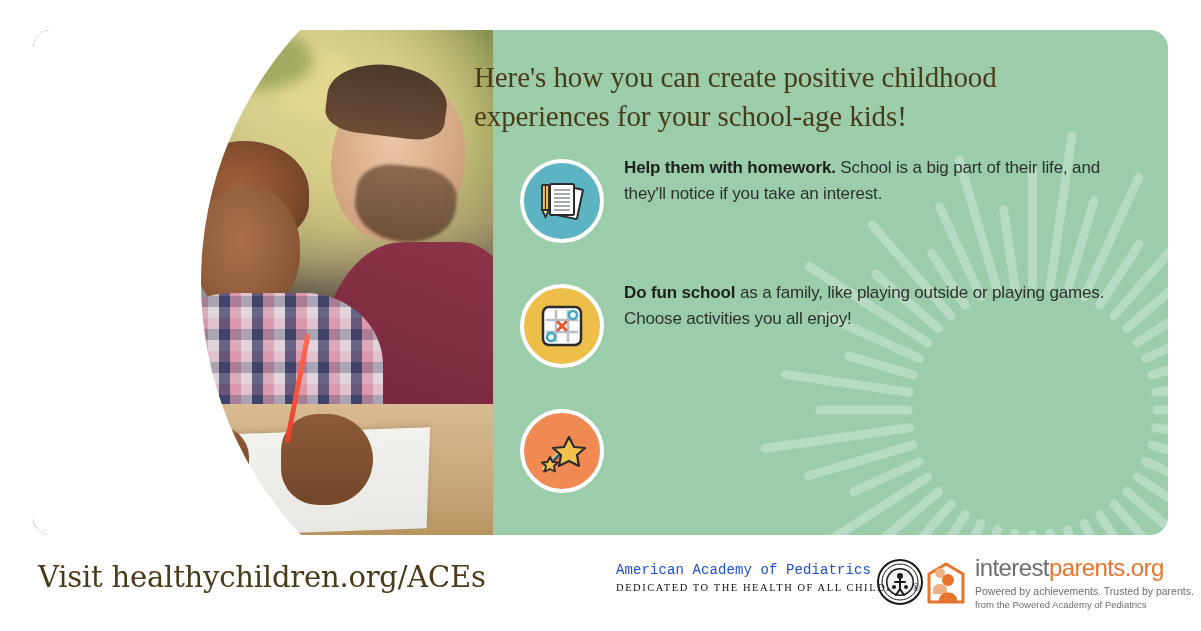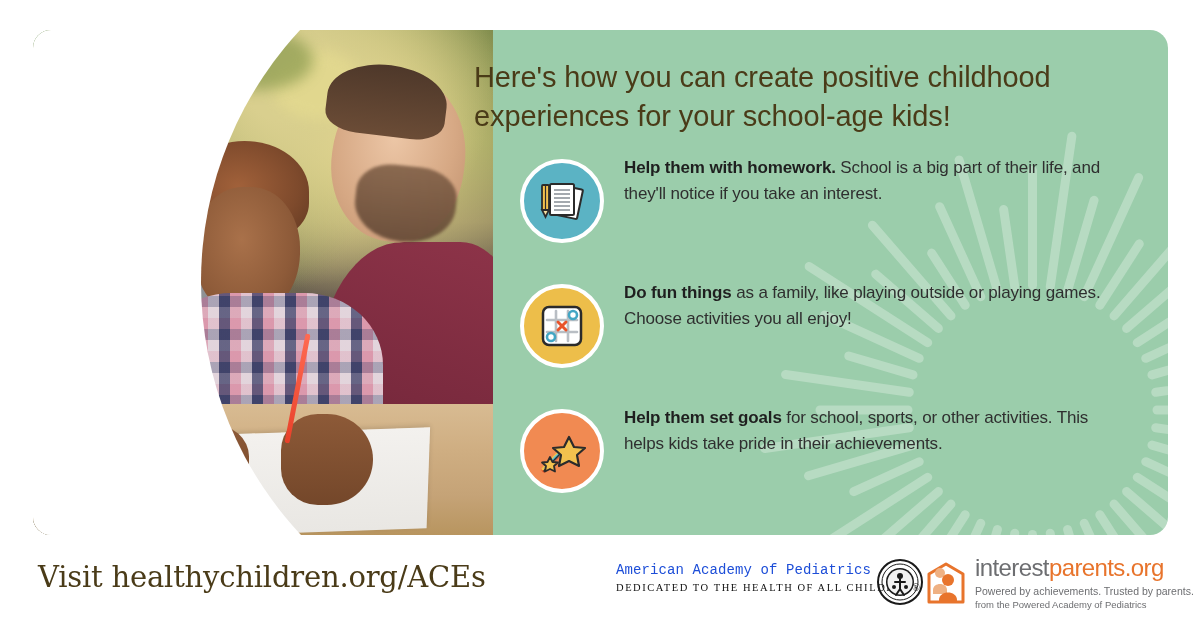--- a/index.html
+++ b/index.html
@@ -164,21 +164,21 @@
     border-radius:50%;
     background:transparent;
     box-shadow:0 0 0 400px #ffffff;
     pointer-events:none;
   }
 
   
   .headline {
     position:absolute; left:474px; top:58px; width:640px;
     color:#4a3b18;
-    font-family:Liberation Sans, sans-serif;
+    font-family:Liberation Serif, serif;
     font-size:29px; font-weight:400; line-height:1.33;
     letter-spacing:-0.1px;
   }
 
   
   .bullets { position:absolute; left:520px; top:155px; width:600px; }
   .bullet { position:relative; min-height:108px; margin-bottom:17px; }
   .bullet-icon {
     position:absolute; left:0; top:4px;
     width:84px; height:84px; border-radius:50%;
@@ -357,37 +357,34 @@
           </g>
           <g stroke="#e8532b" stroke-width="3" stroke-linecap="round">
             <line x1="22" y1="22" x2="30" y2="30"></line>
             <line x1="30" y1="22" x2="22" y2="30"></line>
           </g>
           <circle cx="37" cy="15" r="4" fill="none" stroke="#43a6c4" stroke-width="2.6"></circle>
           <circle cx="15" cy="37" r="4" fill="none" stroke="#43a6c4" stroke-width="2.6"></circle>
         </svg>
       </div>
       <div class="bullet-text">
-        <b>Do fun things</b><span> as a family, like playing outside or playing games. Choose activities you all enjoy!</span>
+        <b>Do fun school</b><span> as a family, like playing outside or playing games. Choose activities you all enjoy!</span>
       </div>
     </div>
 
     <div class="bullet">
       <div class="bullet-icon" style="background:#f18a52;">
         <svg width="56" height="56" viewBox="0 0 56 56" aria-hidden="true">
           <path d="M10 47 C18 38 26 30 34 23" stroke="#e8532b" stroke-width="5" fill="none" stroke-linecap="round"></path>
           <path d="M9 46 C17 37 25 29 32 22" stroke="#f2c14e" stroke-width="3" fill="none" stroke-linecap="round"></path>
           <path d="M12 45 C19 37 26 30 33 24" stroke="#5fc2d6" stroke-width="3" fill="none" stroke-linecap="round"></path>
           <path d="M10 48 C17 40 24 33 31 26" stroke="#2b2b2b" stroke-width="1.6" fill="none" stroke-linecap="round"></path>
           <polygon points="35,14 40,24 51,25 43,32 45,43 35,38 25,43 27,32 19,25 30,24" fill="#f2c14e" stroke="#2b2b2b" stroke-width="2.2" stroke-linejoin="round"></polygon>
           <polygon points="16,34 18.5,39 24,39.5 20,43 21,48.5 16,46 11,48.5 12,43 8,39.5 13.5,39" fill="#f2c14e" stroke="#2b2b2b" stroke-width="1.8" stroke-linejoin="round"></polygon>
         </svg>
-      </div>
-      <div class="bullet-text">
-        <b>Help them set goals</b><span> for school, sports, or other activities. This helps kids take pride in their achievements.</span>
       </div>
     </div>
 
   </div>
 
   <div class="visit">Visit healthychildren.org/ACEs</div>
 
   <div class="aap">
     <div class="aap-title">American Academy of Pediatrics</div>
     <div class="aap-sub">DEDICATED TO THE HEALTH OF ALL CHILDREN®</div>

